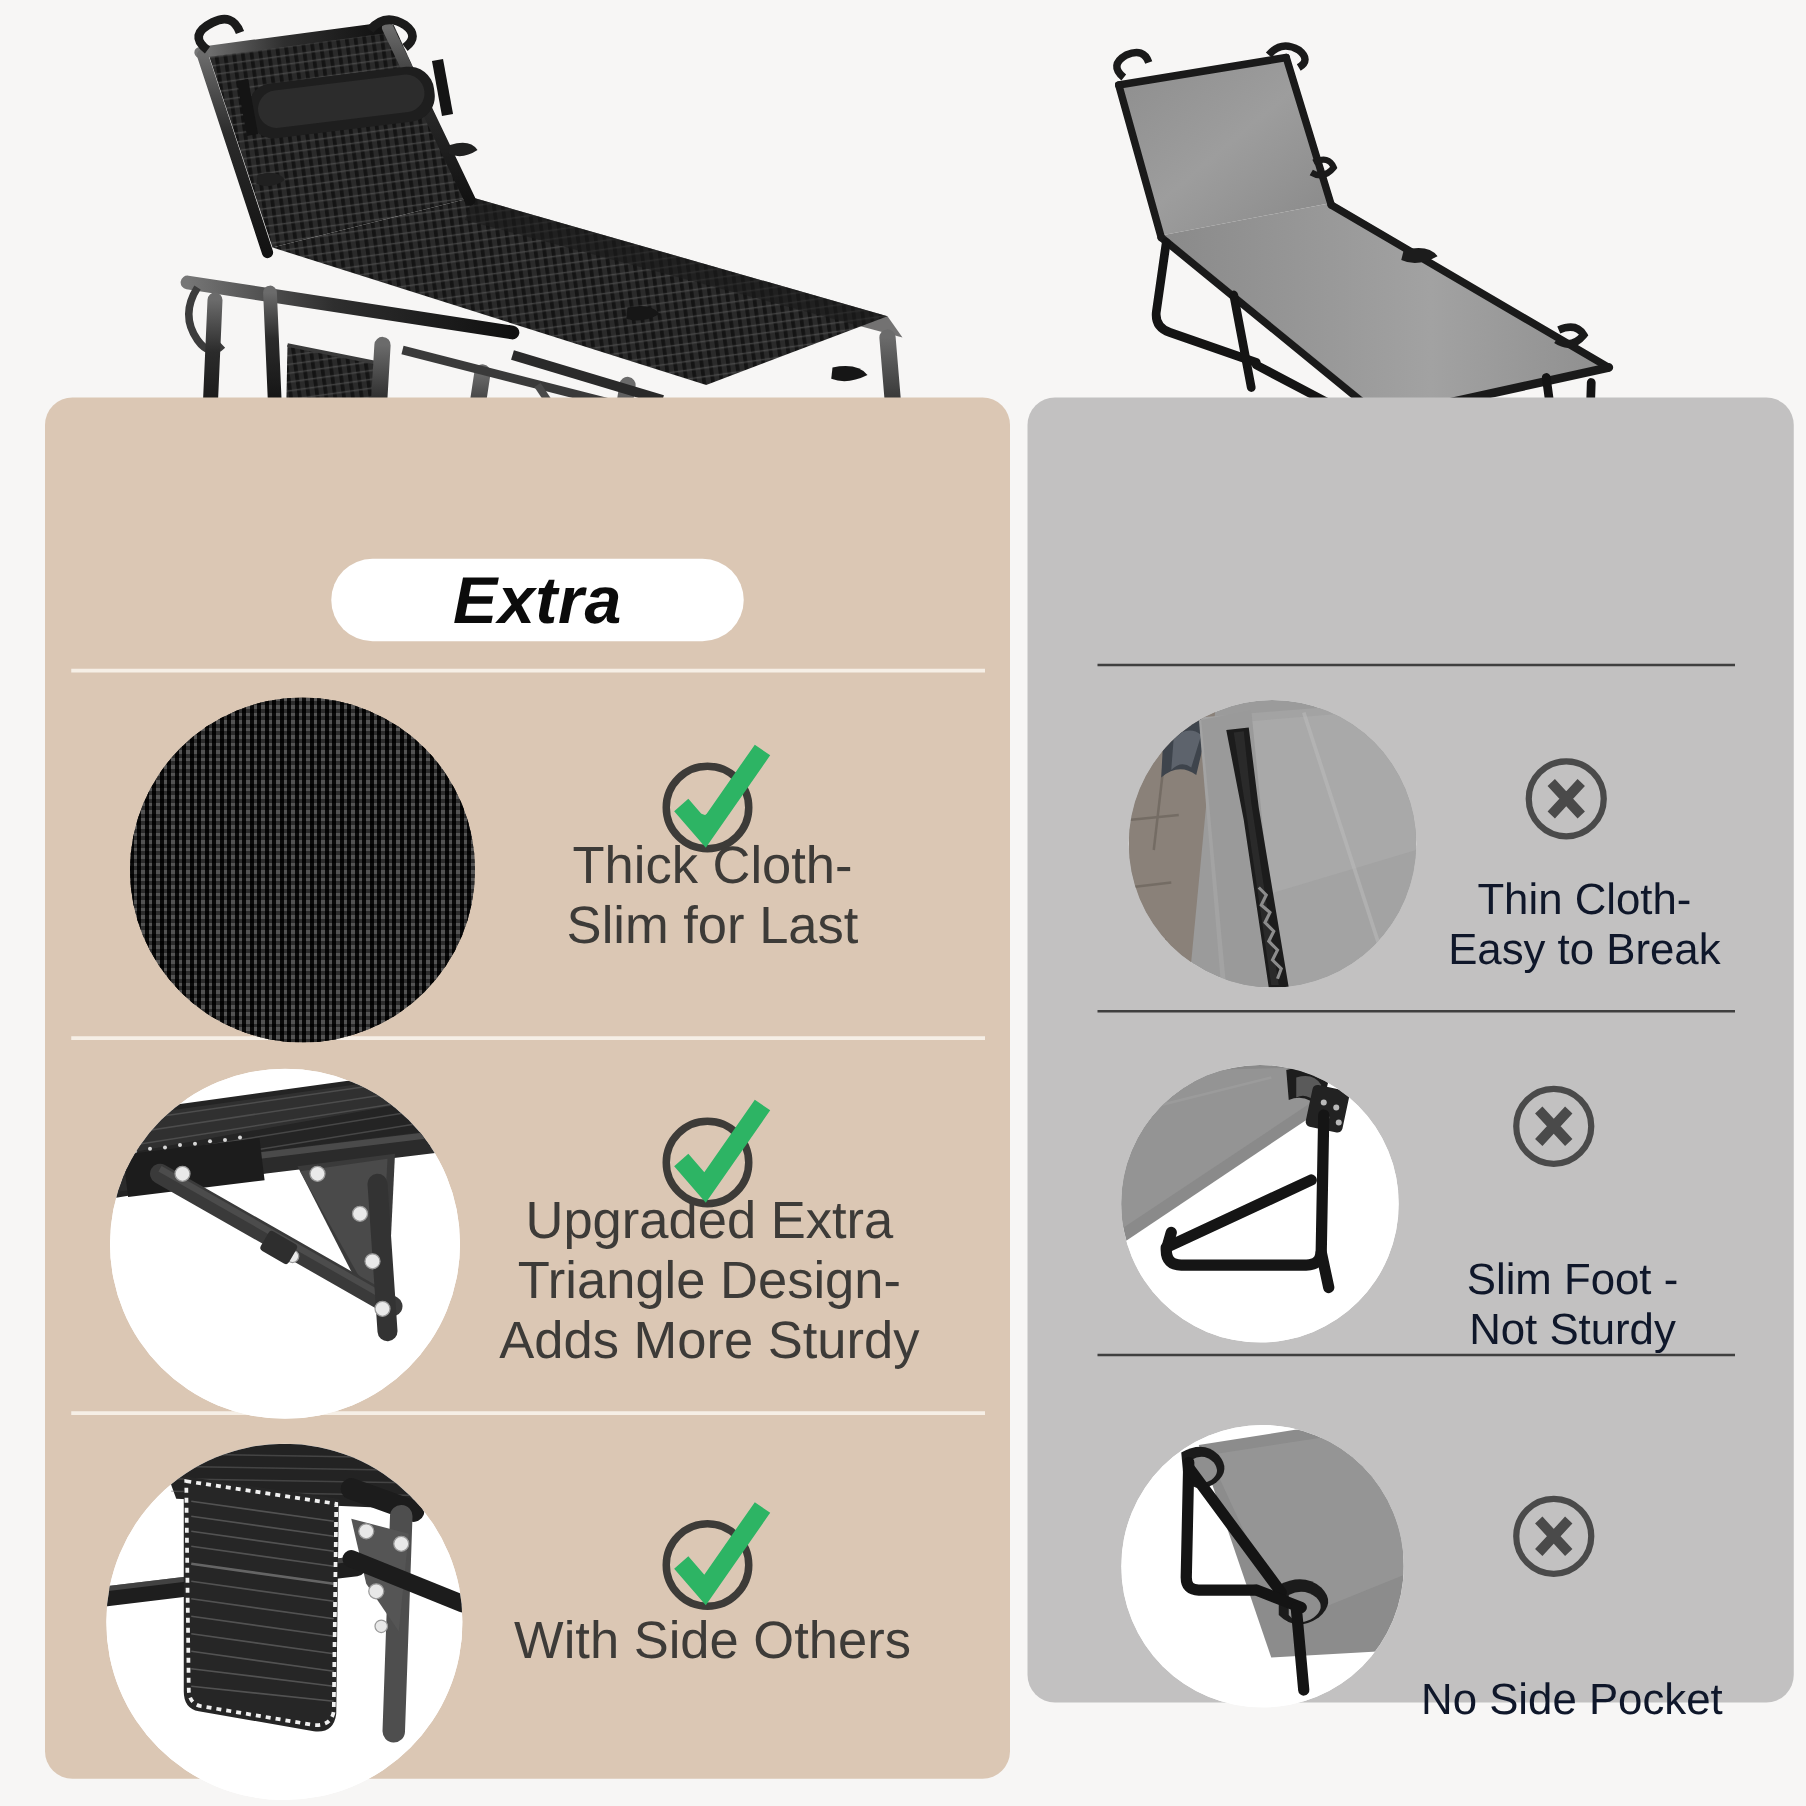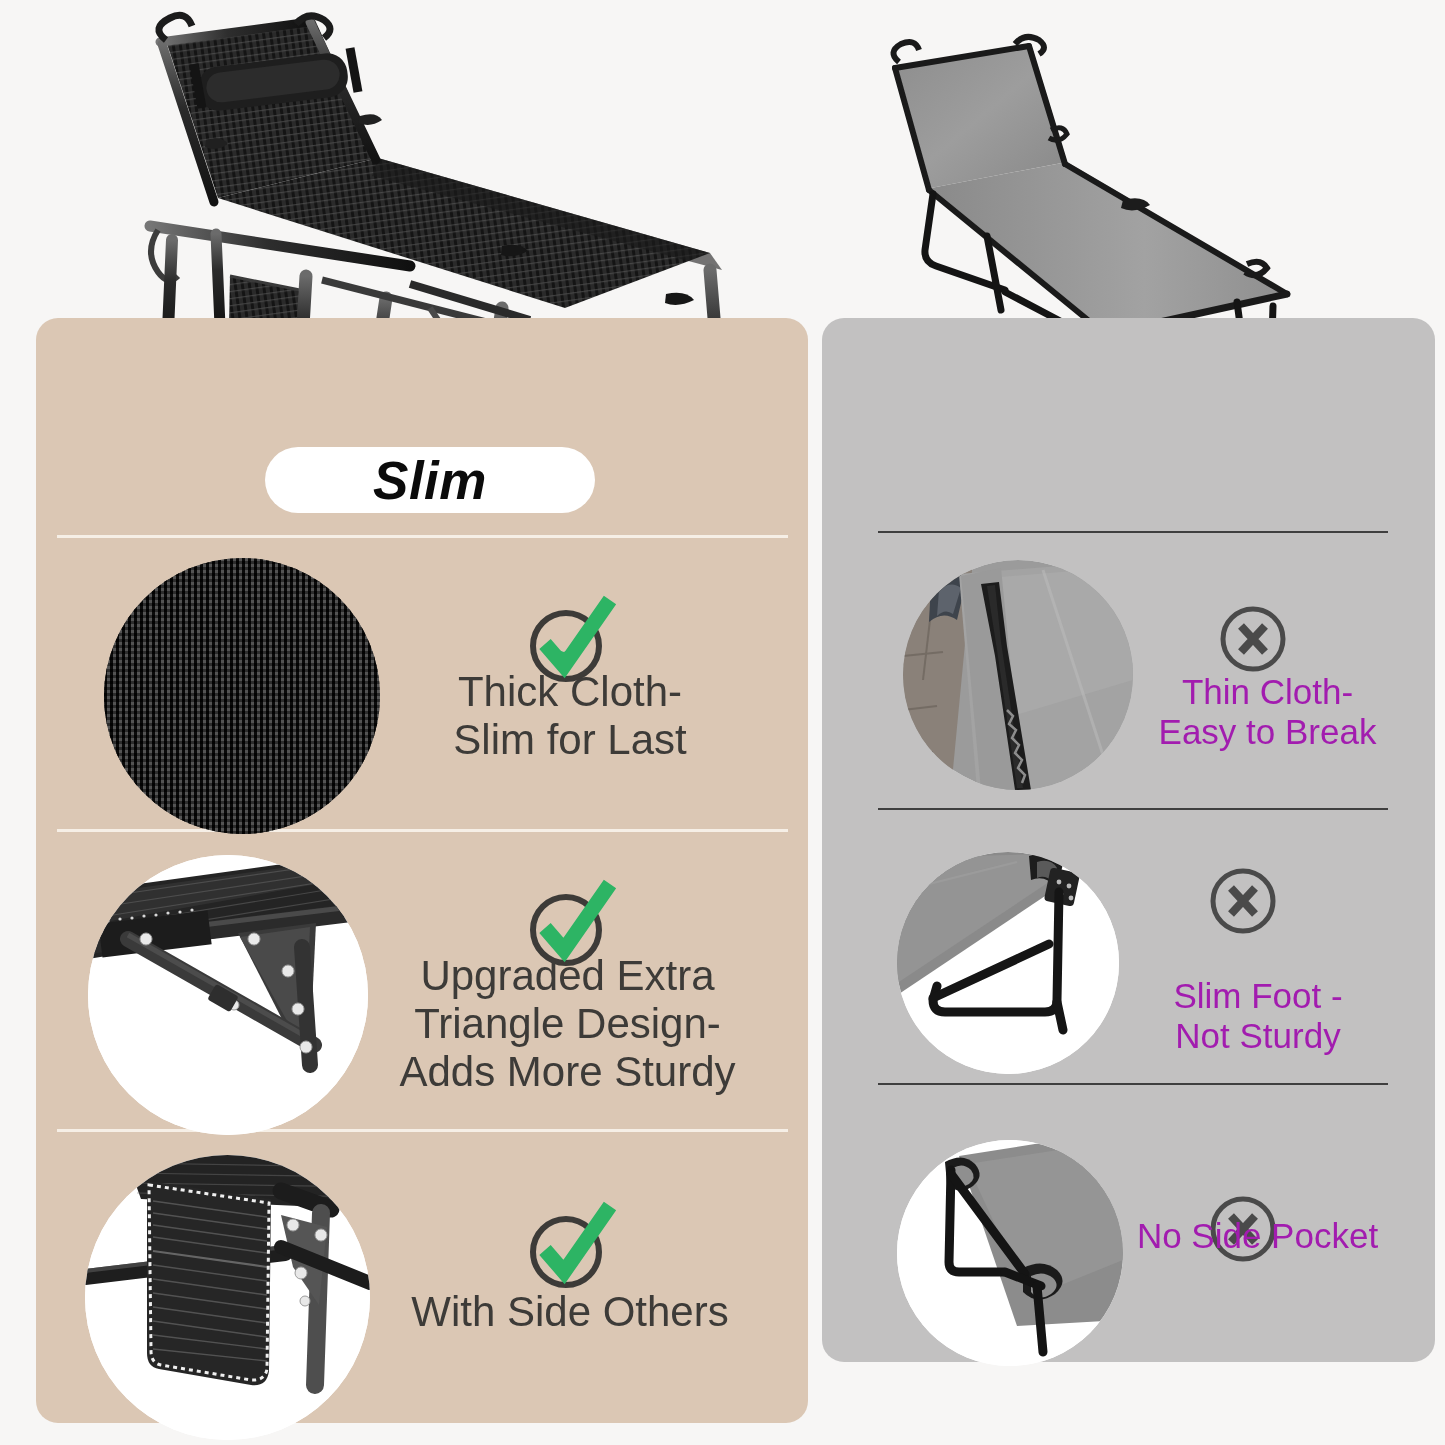--- a/index.html
+++ b/index.html
@@ -98,21 +98,21 @@
     background: #ffffff;
   }
   .feature-text {
     position: absolute;
     text-align: center;
     color: #3d3b38;
     line-height: 1.14;
     white-space: pre-line;
   }
   .feature-text.ours { font-size: 42px; }
-  .feature-text.others { font-size: 35px; color: #a21caf; }
+  .feature-text.others { font-size: 35px; color: #0f172a; margin-top: 28px; }
 
   
   .mark {
     position: absolute;
   }
 
   
   .weave-dark {
     width: 100%; height: 100%;
     background-color: #2c2c2c;
@@ -237,21 +237,21 @@
 
       <path d="M246,400 L404,372 q12,-3 12,-14 L418,296" stroke="#141414" stroke-width="7" fill="none" stroke-linecap="round"></path>
       <path d="M382,292 L392,366" stroke="#141414" stroke-width="7" fill="none" stroke-linecap="round"></path>
     </svg>
   </div>
 
   <div class="panel" id="panel-ours"></div>
 
   <div class="panel" id="panel-others"></div>
 
-  <div class="pill" id="pill-ours">Slim</div>
+  <div class="pill" id="pill-ours">Extra</div>
 
   <div class="divider light" style="left:57px; top:535px; width:731px;"></div>
   <div class="divider light" style="left:57px; top:829px; width:731px;"></div>
   <div class="divider light" style="left:57px; top:1129px; width:731px;"></div>
 
   <div class="divider dark" style="left:878px; top:531px; width:510px;"></div>
   <div class="divider dark" style="left:878px; top:808px; width:510px;"></div>
   <div class="divider dark" style="left:878px; top:1083px; width:510px;"></div>
 
   <div class="row">
@@ -478,16 +478,16 @@
         <path d="M108,132 L144,146" stroke="#141414" stroke-width="9" fill="none" stroke-linecap="round"></path>
         <path d="M140,146 L146,212" stroke="#141414" stroke-width="9" fill="none" stroke-linecap="round"></path>
       </svg>
     </div>
     <div class="mark" style="left:1206px; top:1192px;">
       <svg width="74" height="74" viewBox="0 0 74 74">
         <circle cx="37" cy="37" r="30" fill="none" stroke="#4a4a4a" stroke-width="5"></circle>
         <path d="M25,24 L49,50 M49,24 L25,50" stroke="#4a4a4a" stroke-width="8"></path>
       </svg>
     </div>
-    <div class="feature-text others" style="left:1110px; top:1216px; width:295px;">No Side Pocket</div>
+    <div class="feature-text others" style="left:1110px; top:1312px; width:295px;">No Side Pocket</div>
   </div>
 
 </div>
 
 </body></html>

